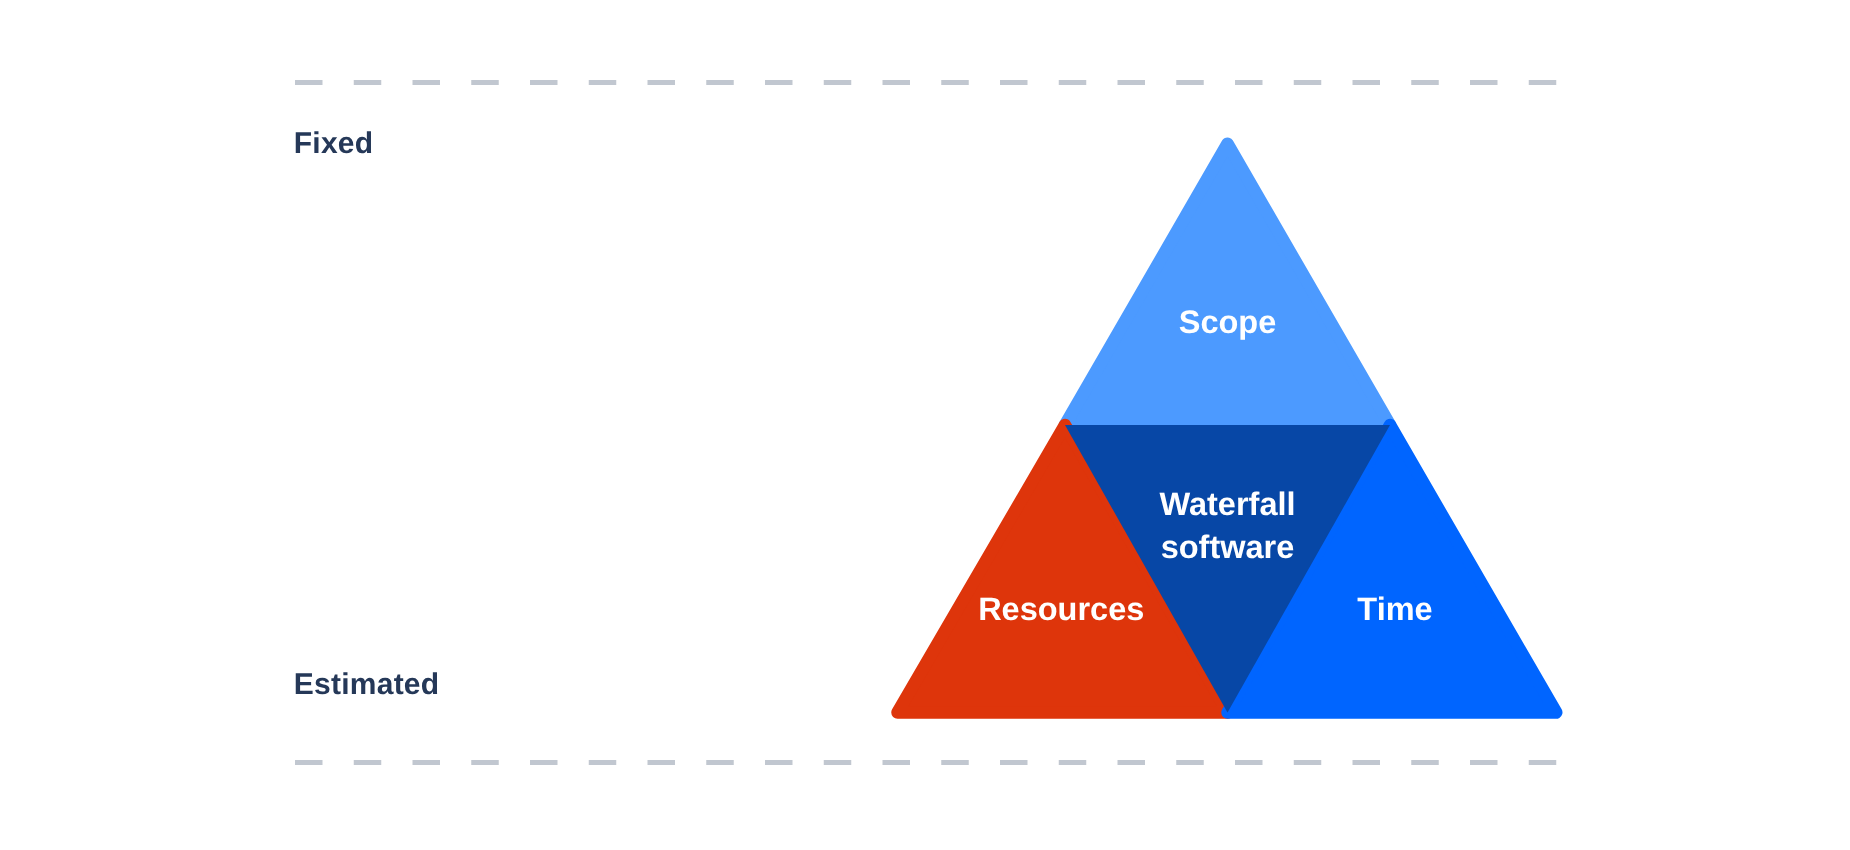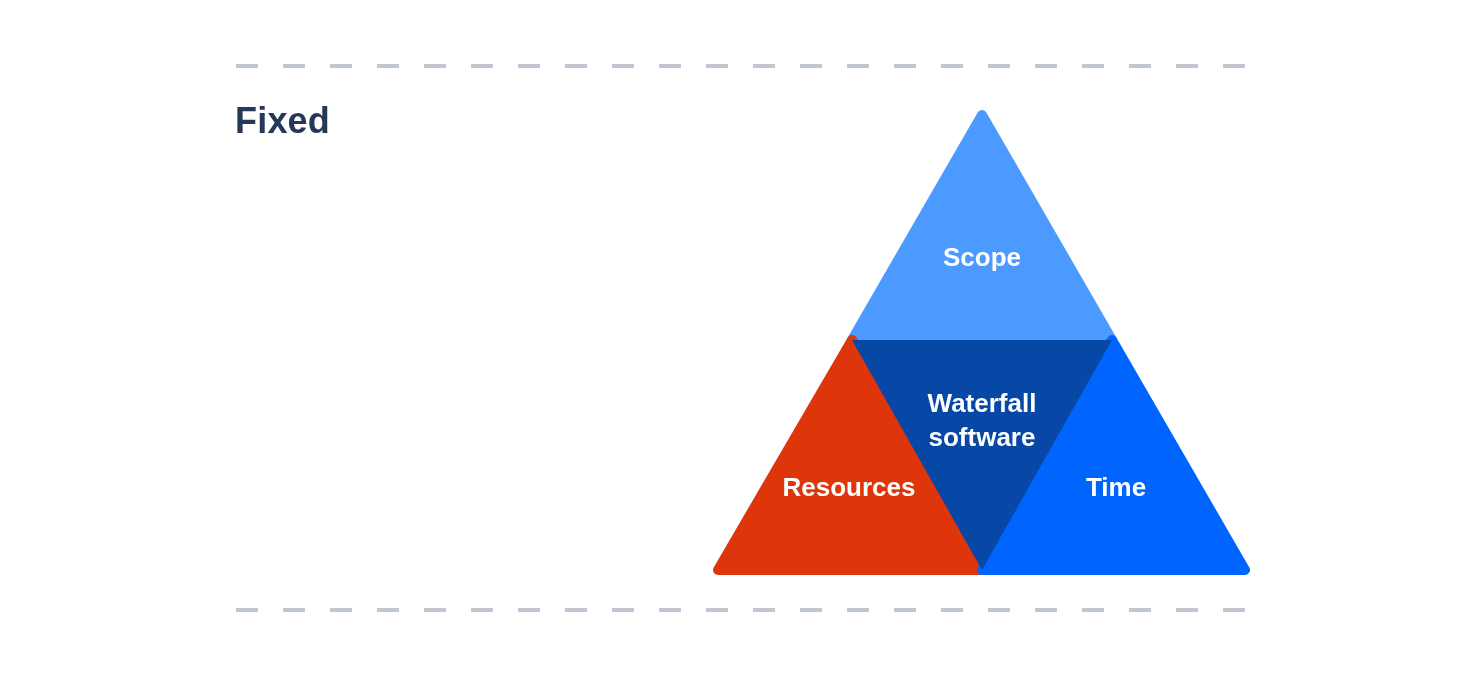--- a/index.html
+++ b/index.html
@@ -17,21 +17,21 @@
   }
   .diagram-svg {
     position: absolute;
     left: 0;
     top: 0;
   }
   .bound-label {
     position: absolute;
     left: 235px;
     color: #253858;
-    font-size: 36px;
+    font-size: 24px;
     font-weight: 700;
     line-height: 1;
     letter-spacing: 0.2px;
   }
   .bound-label.fixed { top: 103px; }
   .bound-label.estimated { top: 536px; }
   .tri-label {
     font-family: "Liberation Sans", sans-serif;
     font-size: 26px;
     font-weight: 700;
@@ -42,20 +42,21 @@
     stroke-linejoin: round;
   }
 </style>
 </head>
 <body>
 
 <div class="canvas">
 
   <div class="bound-label fixed">Fixed</div>
 
+  <div class="bound-label estimated">Estimated</div>
 
   <svg class="diagram-svg" width="1480" height="680" viewBox="0 0 1480 680">
 
     <line x1="236" y1="66" x2="1246" y2="66" stroke-width="4" stroke-dasharray="22 25" fill="none" stroke="#C1C7D0"></line>
     <line x1="236" y1="610" x2="1246" y2="610" stroke-width="4" stroke-dasharray="22 25" fill="none" stroke="#C1C7D0"></line>
 
     <polygon class="outer-seg" points="982,115 852,340 1112,340" fill="#4C9AFF" stroke="#4C9AFF"></polygon>
 
     <polygon class="outer-seg" points="852,340 982,570 718,570" fill="#DE350B" stroke="#DE350B"></polygon>
 

